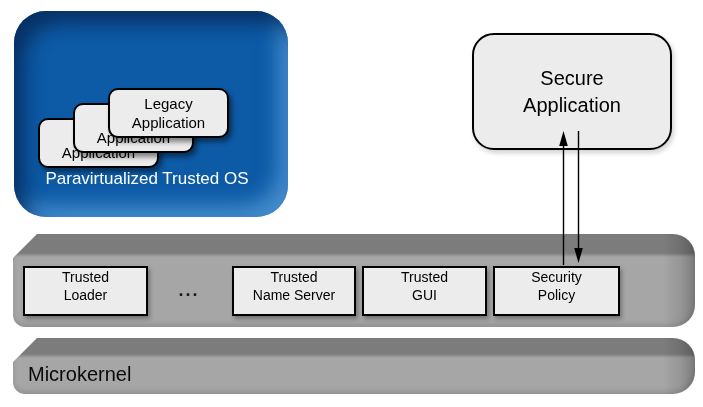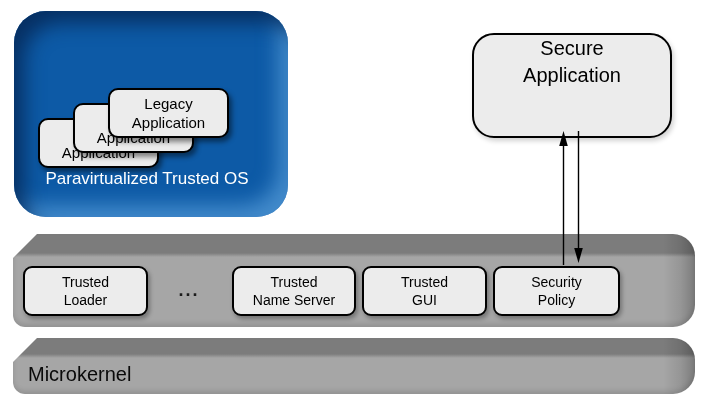--- a/index.html
+++ b/index.html
@@ -25,23 +25,23 @@
   .app-back  { left:24px; top:67px; z-index:1; }
   .app-mid   { left:59px; top:52px; z-index:2; }
   .app-front { left:94px; top:37px; z-index:3; }
   .os-label {
     position:absolute; left:0; right:8px; top:158px; text-align:center;
     font-size:17px; color:var(--os-label-text,#ffffff); z-index:4;
   }
 
   
   .secure-box {
-    position:absolute; left:472px; top:33px; width:200px; height:105px; box-sizing:border-box;
+    position:absolute; left:472px; top:33px; width:200px; height:117px; box-sizing:border-box;
     background:var(--box-fill,#ececec); border:2px solid #000; border-radius:22px;
-    display:flex; justify-content:center;
+    display:flex; align-items:center; justify-content:center;
     text-align:center; font-size:20px; line-height:1.35;
     box-shadow:2px 3px 5px rgba(0,0,0,0.18);
   }
 
   
   .slab {
     position:absolute; left:13px; width:682px;
     border-radius:10px 22px 22px 12px;
     clip-path: polygon(24px 0, 100% 0, 100% 100%, 0 100%, 0 24px);
     box-shadow: inset 0 -3px 5px rgba(0,0,0,0.12);
@@ -55,23 +55,23 @@
   .slab-kernel {
     top:338px; height:56px;
     background:
       linear-gradient(to right, rgba(0,0,0,0) calc(100% - 32px), rgba(0,0,0,0.10) calc(100% - 14px), rgba(0,0,0,0.26)),
       linear-gradient(to bottom, var(--bar-top,#7c7c7c) 0 16px, var(--bar-front,#a6a6a6) 20px);
   }
 
   
   .svc-box {
     position:absolute; top:32px; height:50px; box-sizing:border-box;
-    background:var(--box-fill,#ececec); border:2px solid #000; border-radius:9px;
+    background:var(--box-fill,#ececec); border:2px solid #000; border-radius:0;
     box-shadow:2px 3px 4px rgba(0,0,0,0.30);
-    display:flex; align-items:center; justify-content:center;
+    display:flex; justify-content:center;
     text-align:center; font-size:14px; line-height:1.3;
   }
   .svc-loader      { left:10px;  width:125px; }
   .svc-nameserver  { left:219px; width:124px; }
   .svc-gui         { left:349px; width:125px; }
   .svc-policy      { left:480px; width:127px; }
   .svc-dots {
     position:absolute; left:146px; top:46px; width:60px; height:20px;
     text-align:center; font-size:18px; font-weight:bold;
     letter-spacing:2px; color:#1c1c1c;

